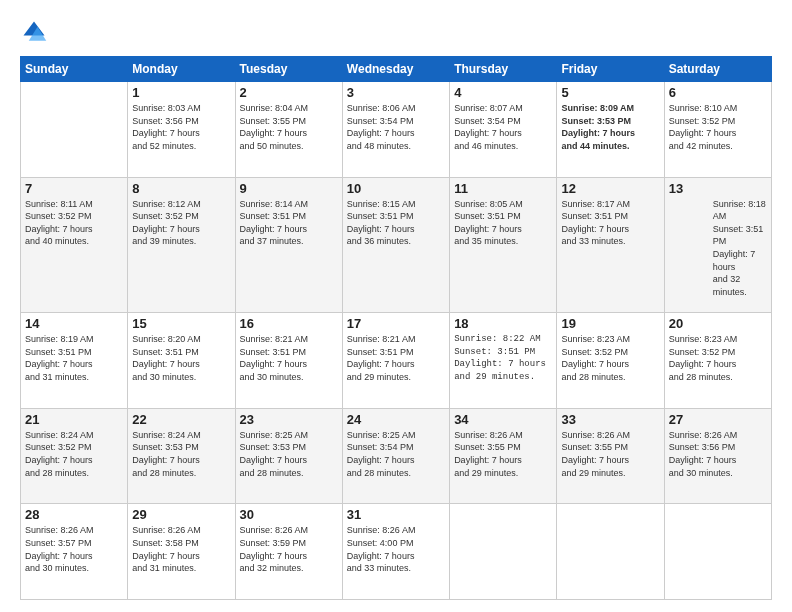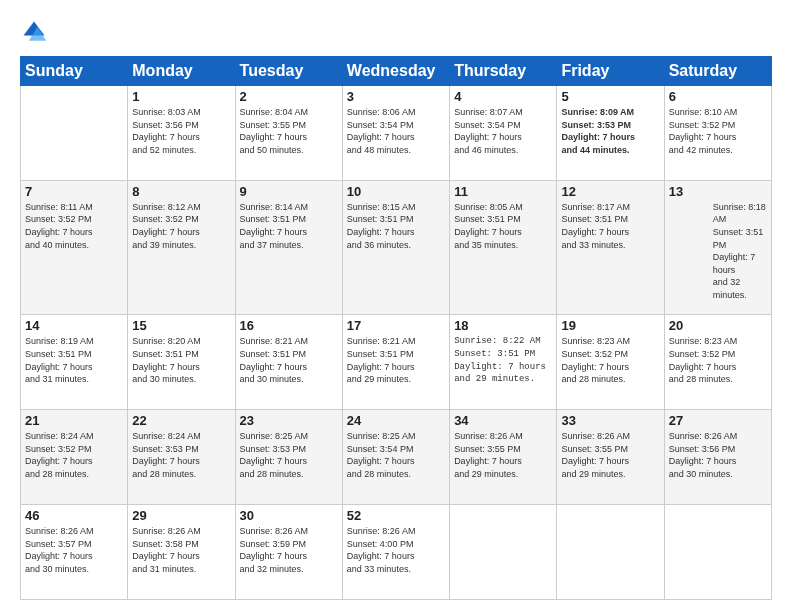--- a/index.html
+++ b/index.html
@@ -63,21 +63,21 @@
     .calendar {
       flex: 1;
       border: 1px solid #ccc;
       border-collapse: collapse;
       width: 100%;
       table-layout: fixed;
     }
     .calendar th {
       background: #1565c0;
       color: #fff;
-      font-size: 16px;
+      font-size: 12px;
       font-weight: bold;
       padding: 5px 4px;
       text-align: left;
       border: 1px solid #1565c0;
       margin-left: 16px;
     }
     .calendar td {
       border: 1px solid #ccc;
       vertical-align: top;
       padding: 3px 4px;
@@ -331,42 +331,42 @@
           <td>
             <span class="day-num">27</span>
             <div class="day-info" style="white-space: pre-line;">Sunrise: 8:26 AM
 Sunset: 3:56 PM
 Daylight: 7 hours
 and 30 minutes.</div>
           </td>
         </tr>
         <tr>
           <td>
-            <span class="day-num">46</span>
+            <span class="day-num">28</span>
             <div class="day-info" style="white-space: pre-line;">Sunrise: 8:26 AM
 Sunset: 3:57 PM
 Daylight: 7 hours
 and 30 minutes.</div>
           </td>
           <td>
             <span class="day-num">29</span>
             <div class="day-info" style="white-space: pre-line;">Sunrise: 8:26 AM
 Sunset: 3:58 PM
 Daylight: 7 hours
 and 31 minutes.</div>
           </td>
           <td>
             <span class="day-num">30</span>
             <div class="day-info" style="white-space: pre-line;">Sunrise: 8:26 AM
 Sunset: 3:59 PM
 Daylight: 7 hours
 and 32 minutes.</div>
           </td>
           <td>
-            <span class="day-num">52</span>
+            <span class="day-num">31</span>
             <div class="day-info" style="white-space: pre-line;">Sunrise: 8:26 AM
 Sunset: 4:00 PM
 Daylight: 7 hours
 and 33 minutes.</div>
           </td>
           <td class="empty-cell"></td>
           <td class="empty-cell"></td>
           <td class="empty-cell"></td>
         </tr>
       </tbody>

